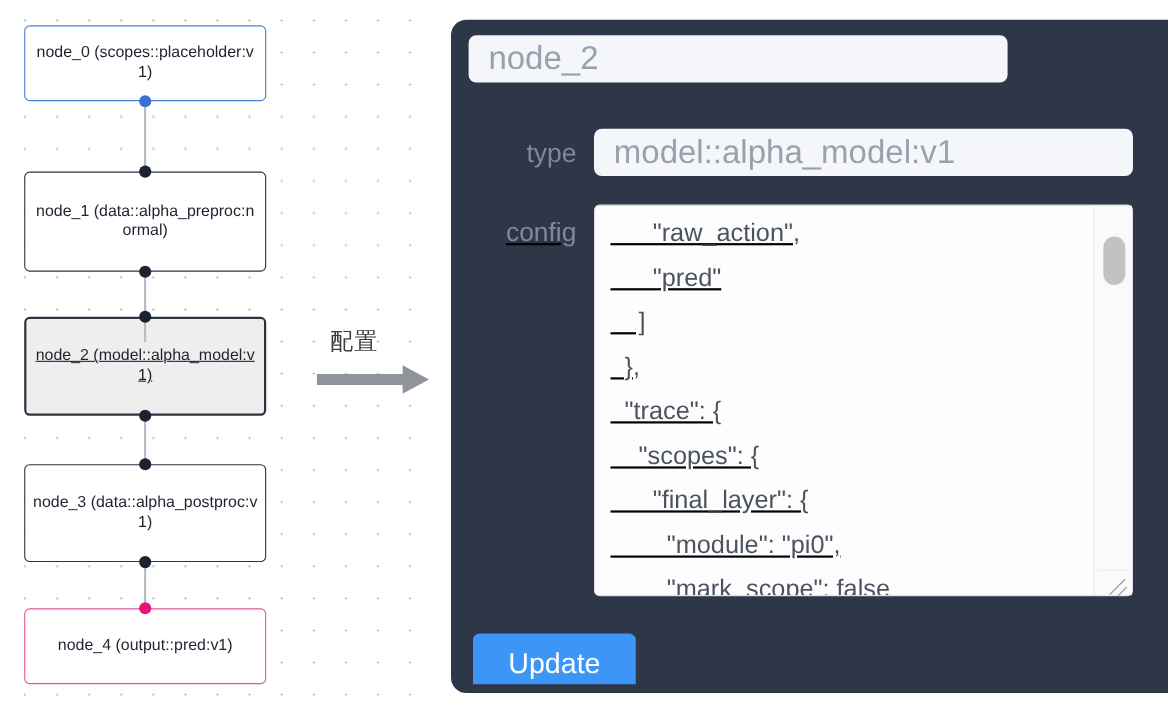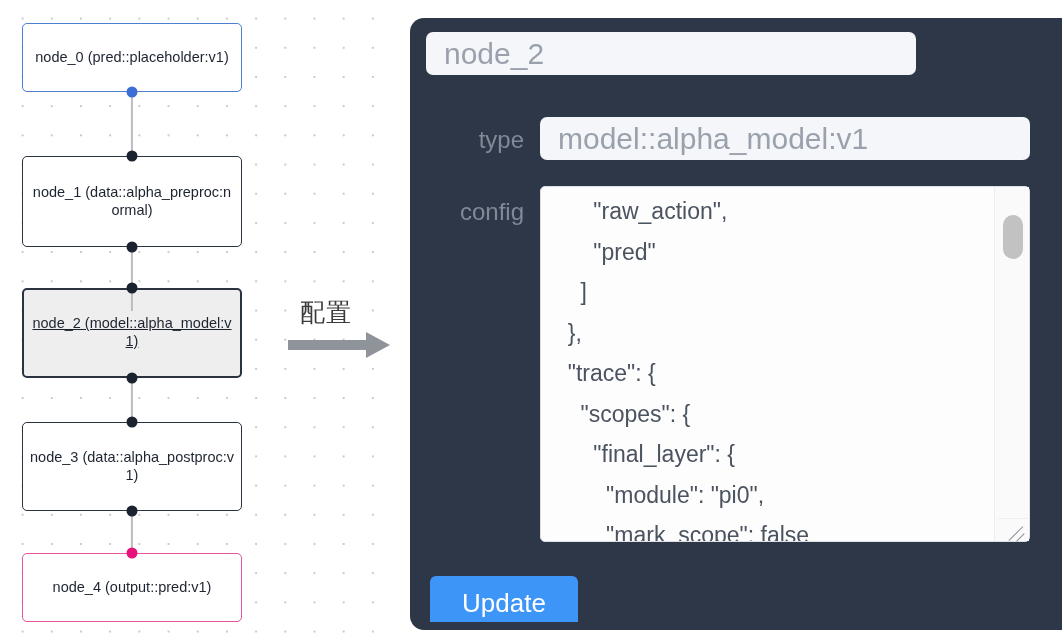--- a/index.html
+++ b/index.html
@@ -82,21 +82,21 @@
     position: absolute;
     left: 288px;
     top: 296px;
     width: 110px;
     height: 70px;
   }
   #transition-label {
     position: absolute;
     left: 12px;
     top: 0px;
-    font-size: 25px;
+    font-size: 21px;
     color: #3b3b3b;
     letter-spacing: 1px;
     white-space: nowrap;
   }
   #arrow-shape { position: absolute; left: 0; top: 34px; }
 
   
   #inspector-panel {
     position: absolute;
     left: 410px;
@@ -134,21 +134,21 @@
   }
 
   #row-id { left: 0; top: 14px; width: 620px; }
   #row-id .field-label { width: 114px; margin-top: 11px; }
   #row-id .field-input { width: 490px; height: 43px; margin-left: 16px; }
 
   #row-type { left: 0; top: 99px; width: 688px; }
   #row-type .field-label { width: 114px; margin-top: 11px; }
   #row-type .field-input { width: 490px; height: 43px; margin-left: 16px; }
 
-  #row-config { left: 0; top: 168px; width: 620px; }
+  #row-config { left: 0; top: 168px; width: 620px; text-decoration: underline; }
   #row-config .field-label { width: 114px; margin-top: 14px; }
 
   #config-textarea-wrap {
     position: relative;
     margin-left: 16px;
     width: 490px;
     height: 356px;
   }
   #config-textarea {
     box-sizing: border-box;
@@ -230,21 +230,21 @@
 
   <div id="graph-canvas">
 
     <div class="edge" style="left:132px; top:92px; height:64px;"></div>
     <div class="edge" style="left:132px; top:247px; height:64px;"></div>
     <div class="edge" style="left:132px; top:378px; height:44px;"></div>
     <div class="edge" style="left:132px; top:511px; height:42px;"></div>
 
     <div class="node first" style="left:22px; top:23px; width:220px; height:69px;">
       <span class="node-label">node_0
-(pred::placeholder:v1)</span>
+(scopes::placeholder:v1)</span>
     </div>
     <div class="port blue" style="left:132px; top:92px;"></div>
 
     <div class="port" style="left:132px; top:156px;"></div>
     <div class="node" style="left:22px; top:156px; width:220px; height:91px;">
       <span class="node-label">node_1
 (data::alpha_preproc:normal)</span>
     </div>
     <div class="port" style="left:132px; top:247px;"></div>
 

